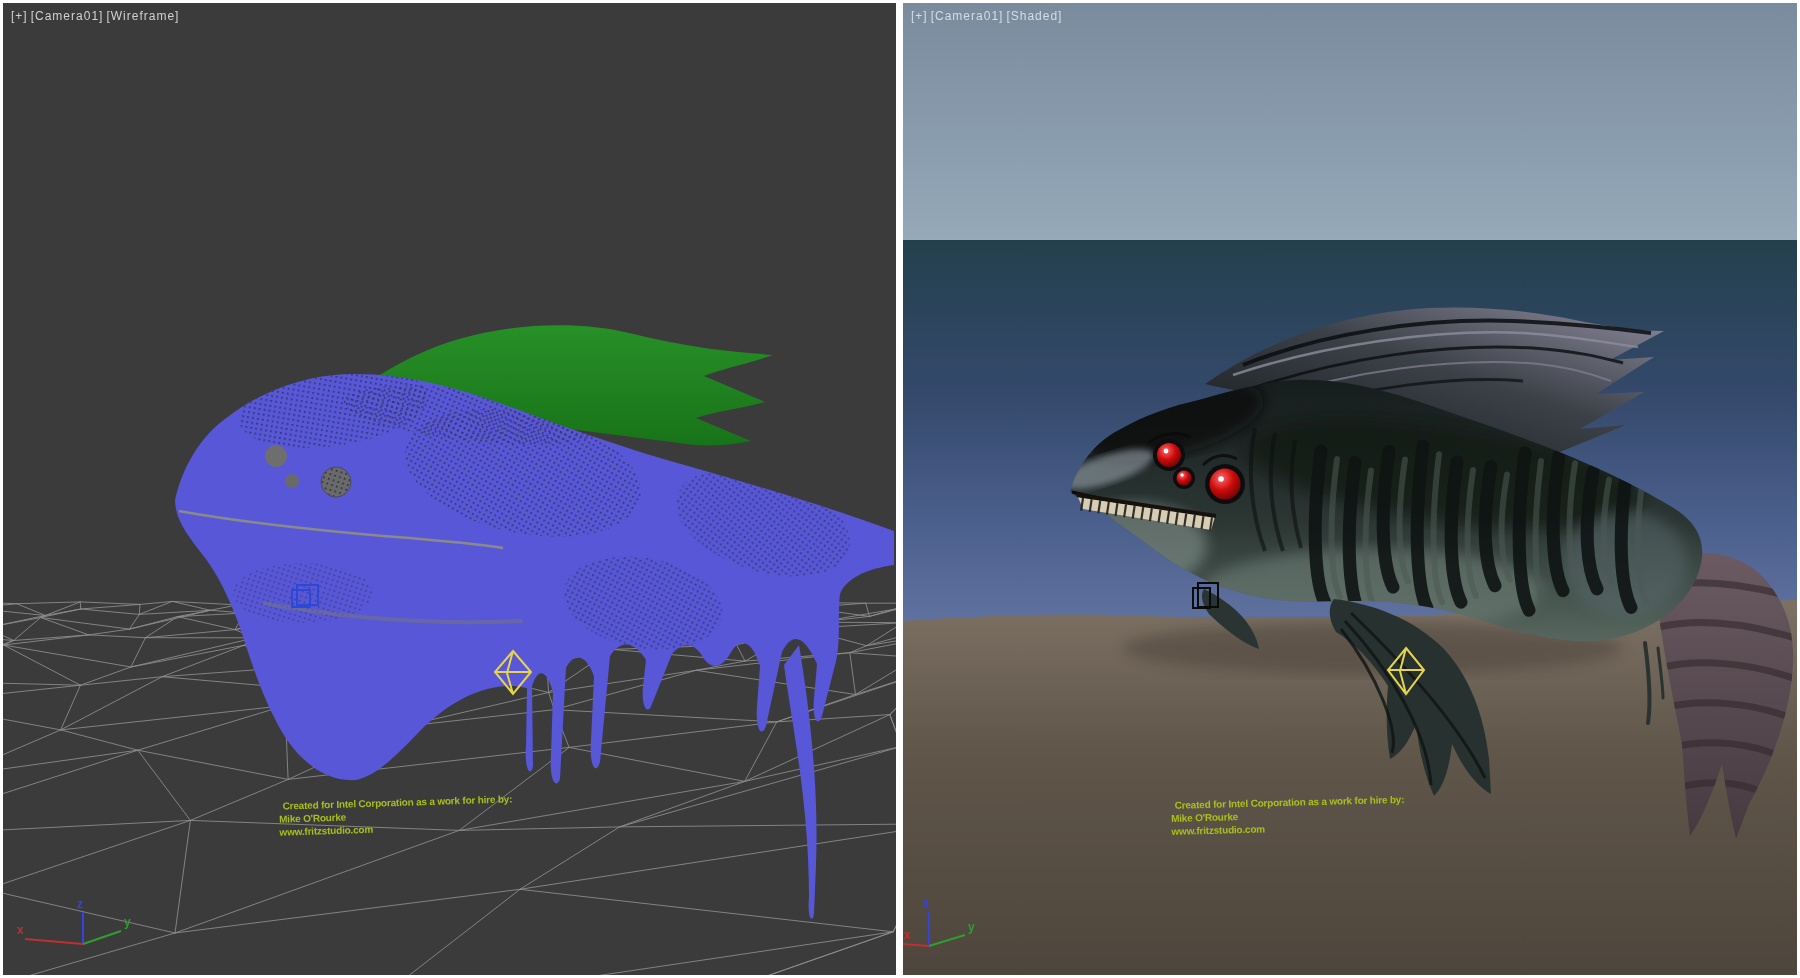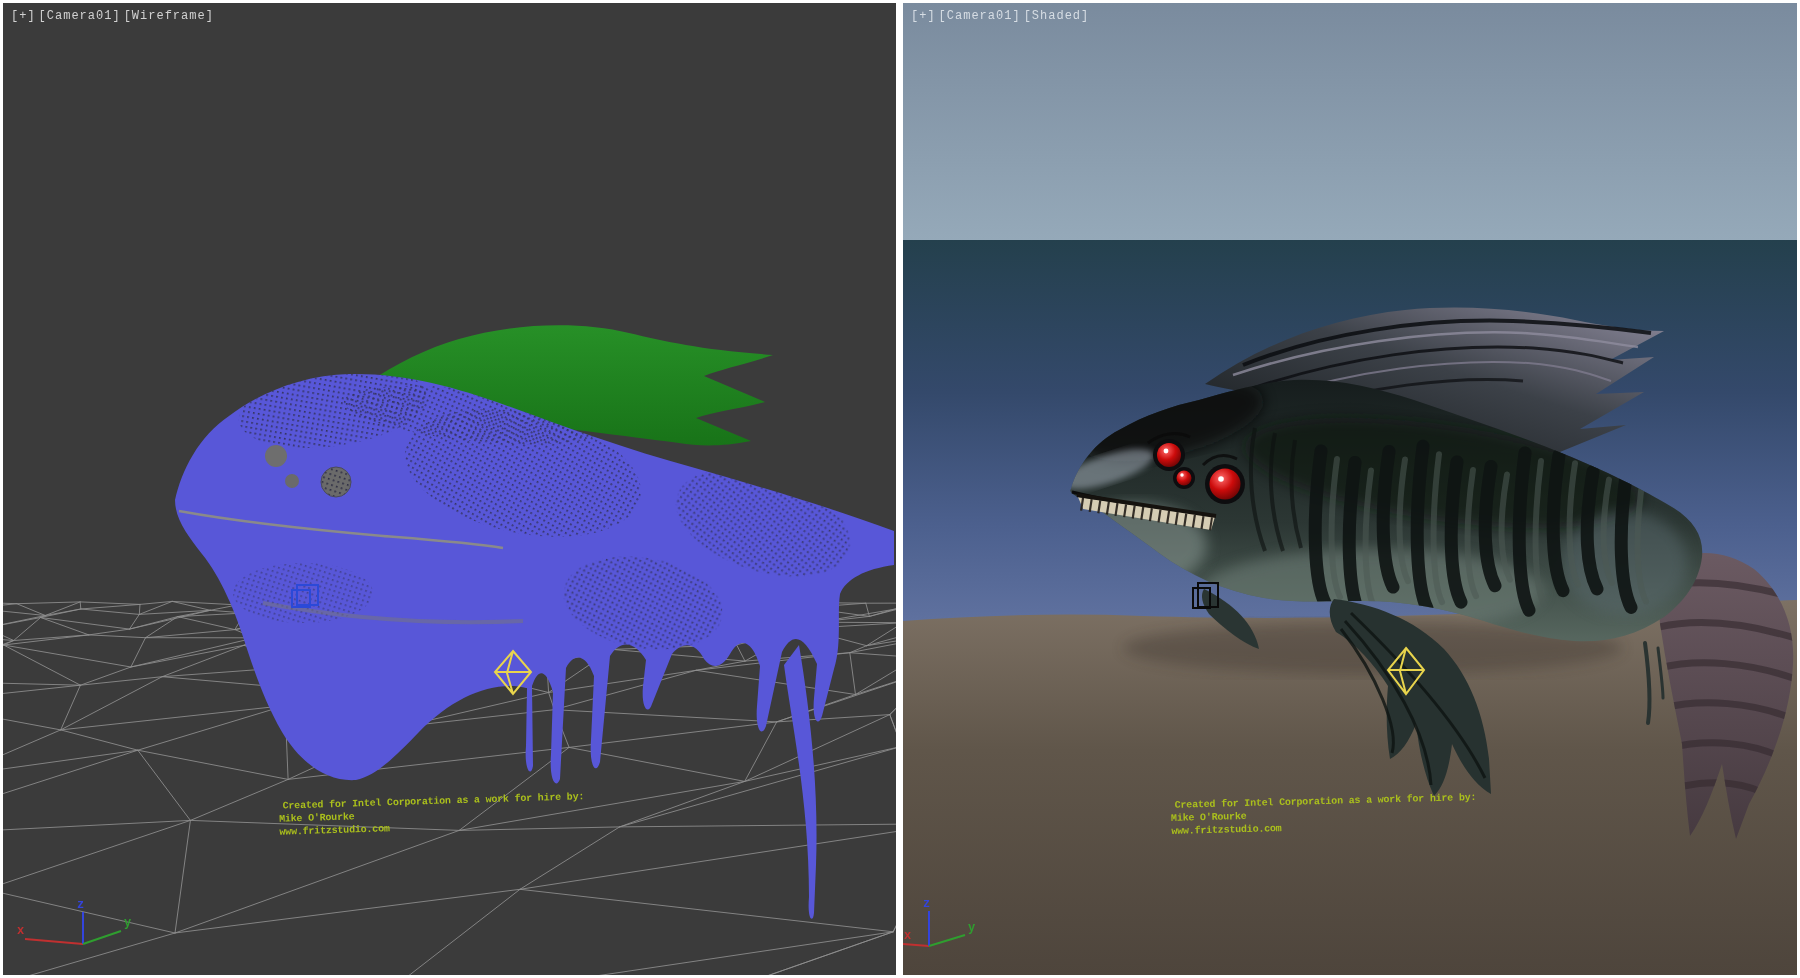--- a/index.html
+++ b/index.html
@@ -1,17 +1,17 @@
 <!DOCTYPE html>
 <html><head>
 <meta charset="utf-8">
 <style>
   html,body{margin:0;padding:0;background:#ffffff;}
   .stage{position:relative;width:1800px;height:978px;background:#ffffff;overflow:hidden;
-         font-family:Liberation Mono, monospace;}
+         font-family:Liberation Sans, sans-serif;}
   .viewport{position:absolute;top:3px;height:972px;overflow:hidden;}
   .vp-left{left:3px;width:893px;background:#3b3b3b;}
   .vp-right{left:903px;width:894px;background:#b91c1c;}
   .scene{position:absolute;left:0;top:0;width:100%;height:100%;display:block;}
   .vp-label{position:absolute;left:8px;top:6px;font-size:12px;letter-spacing:1px;
             color:#d2d2d2;white-space:nowrap;cursor:default;user-select:none;}
   .vp-right .vp-label{color:#d6dde4;}
   .vp-label span{margin-right:3px;}
   .watermark{position:absolute;width:300px;font-size:10px;font-weight:bold;
              line-height:13px;color:#aabf1c;letter-spacing:-0.2px;white-space:nowrap;}

